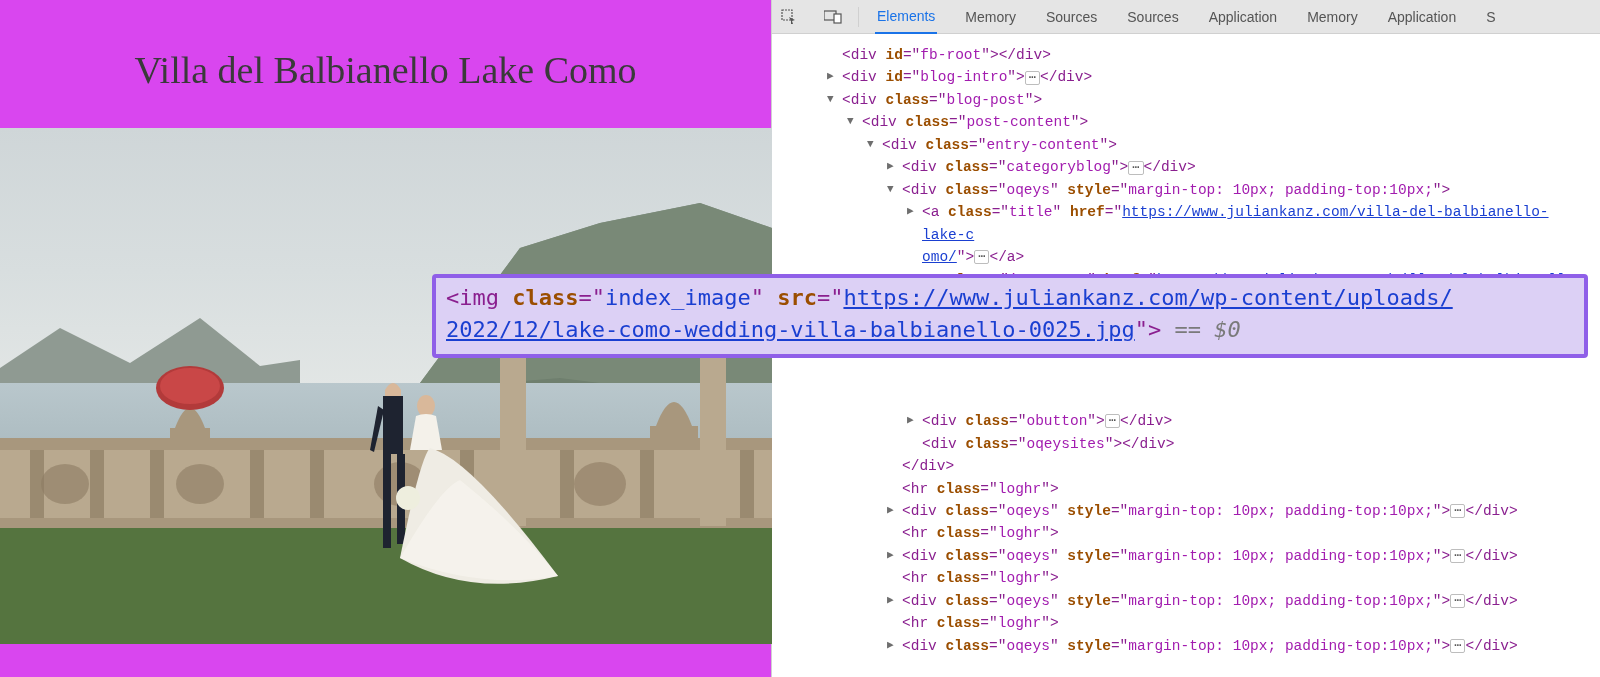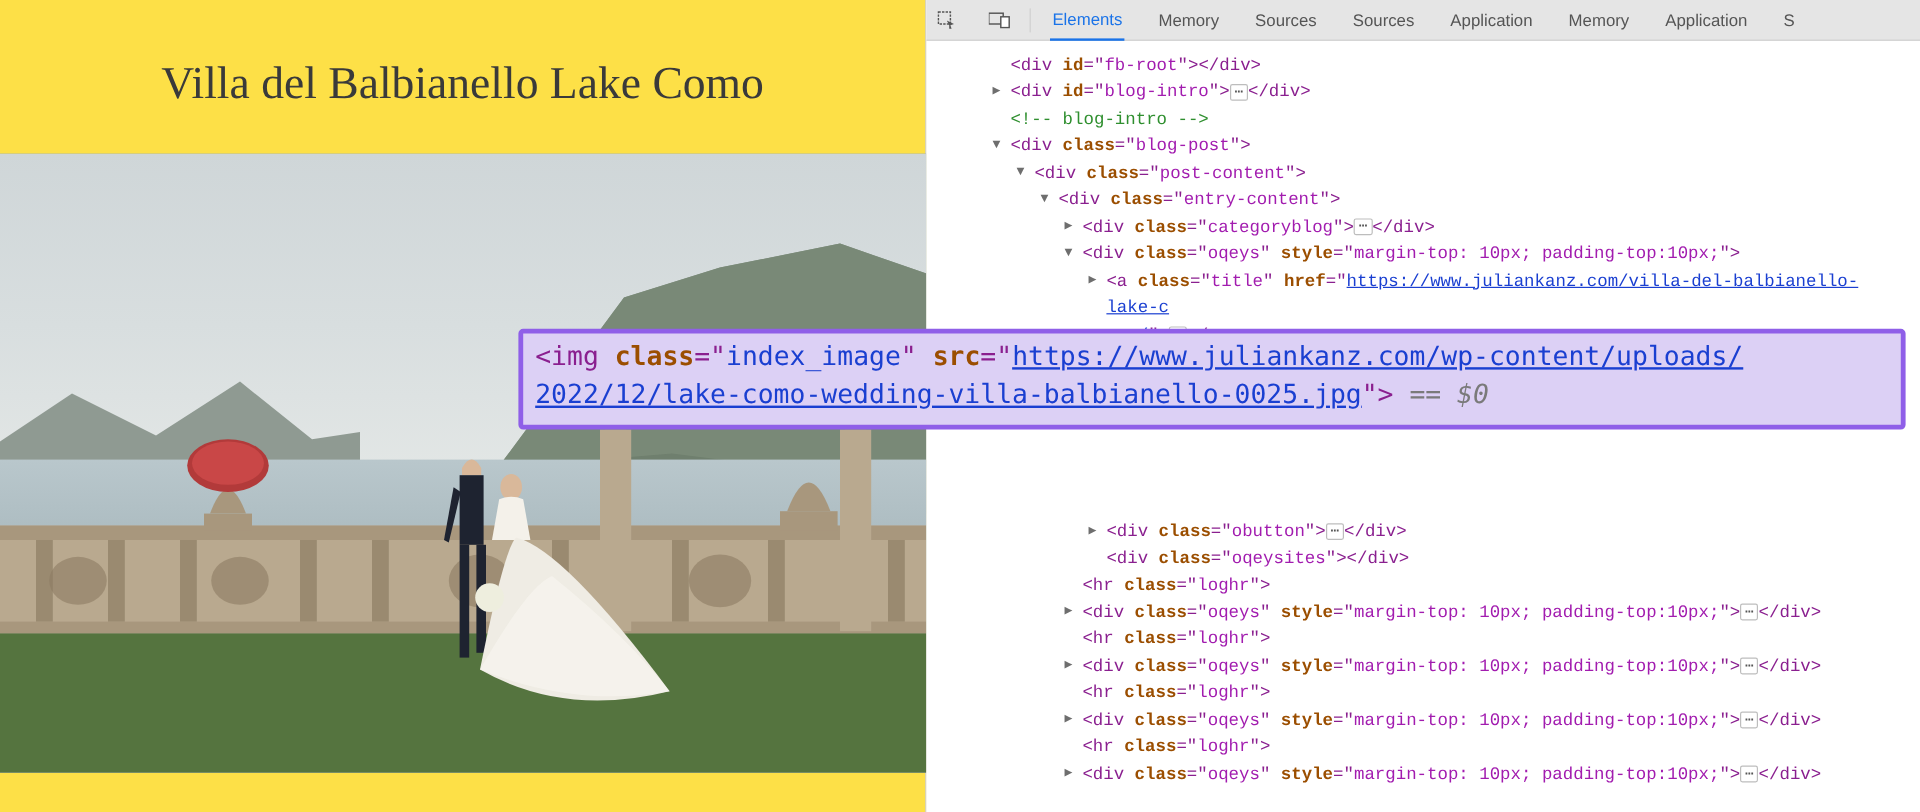--- a/index.html
+++ b/index.html
@@ -11,21 +11,21 @@
     overflow: hidden;
   }
   .viewport {
     display: flex;
     width: 1600px; height: 677px;
   }
   
   .page {
     width: 772px;
     height: 677px;
-    background: #fde047;
+    background: #d946ef;
     position: relative;
     border-right: 1px solid #d0d0d0;
   }
   .page-title {
     font-family: Georgia, 'Times New Roman', serif;
     font-size: 38px;
     color: #3a3a3a;
     text-align: center;
     margin-top: 48px;
     font-weight: 400;
@@ -252,23 +252,20 @@
         <span class="punct">&lt;</span><span class="tag">div</span>
         <span> </span><span class="attr">id</span><span class="punct">="</span><span class="val">fb-root</span><span class="punct">"</span><span class="punct">&gt;</span><span class="punct">&lt;/</span><span class="tag">div</span><span class="punct">&gt;</span>
       </div>
 
       <div class="row ind1">
         <span class="tw">▶</span>
         <span class="punct">&lt;</span><span class="tag">div</span>
         <span> </span><span class="attr">id</span><span class="punct">="</span><span class="val">blog-intro</span><span class="punct">"</span><span class="punct">&gt;</span><span class="ellips">⋯</span><span class="punct">&lt;/</span><span class="tag">div</span><span class="punct">&gt;</span>
       </div>
 
-      <div class="row ind1">
-        <span class="comment">&lt;!-- blog-intro --&gt;</span>
-      </div>
 
       <div class="row ind1">
         <span class="tw">▼</span>
         <span class="punct">&lt;</span><span class="tag">div</span>
         <span> </span><span class="attr">class</span><span class="punct">="</span><span class="val">blog-post</span><span class="punct">"</span><span class="punct">&gt;</span>
       </div>
 
       <div class="row ind2">
         <span class="tw">▼</span>
         <span class="punct">&lt;</span><span class="tag">div</span>
@@ -314,20 +311,23 @@
         <span class="tw">▶</span>
         <span class="punct">&lt;</span><span class="tag">div</span>
         <span> </span><span class="attr">class</span><span class="punct">="</span><span class="val">obutton</span><span class="punct">"</span><span class="punct">&gt;</span><span class="ellips">⋯</span><span class="punct">&lt;/</span><span class="tag">div</span><span class="punct">&gt;</span>
       </div>
 
       <div class="row ind5">
         <span class="punct">&lt;</span><span class="tag">div</span>
         <span> </span><span class="attr">class</span><span class="punct">="</span><span class="val">oqeysites</span><span class="punct">"</span><span class="punct">&gt;</span><span class="punct">&lt;/</span><span class="tag">div</span><span class="punct">&gt;</span>
       </div>
 
+      <div class="row ind4">
+        <span class="punct">&lt;/</span><span class="tag">div</span><span class="punct">&gt;</span>
+      </div>
 
       <div class="row ind4">
         <span class="punct">&lt;</span><span class="tag">hr</span>
         <span> </span><span class="attr">class</span><span class="punct">="</span><span class="val">loghr</span><span class="punct">"</span><span class="punct">&gt;</span>
       </div>
 
       <div class="row ind4">
         <span class="tw">▶</span>
         <span class="punct">&lt;</span><span class="tag">div</span>
         <span> </span><span class="attr">class</span><span class="punct">="</span><span class="val">oqeys</span><span class="punct">"</span>

